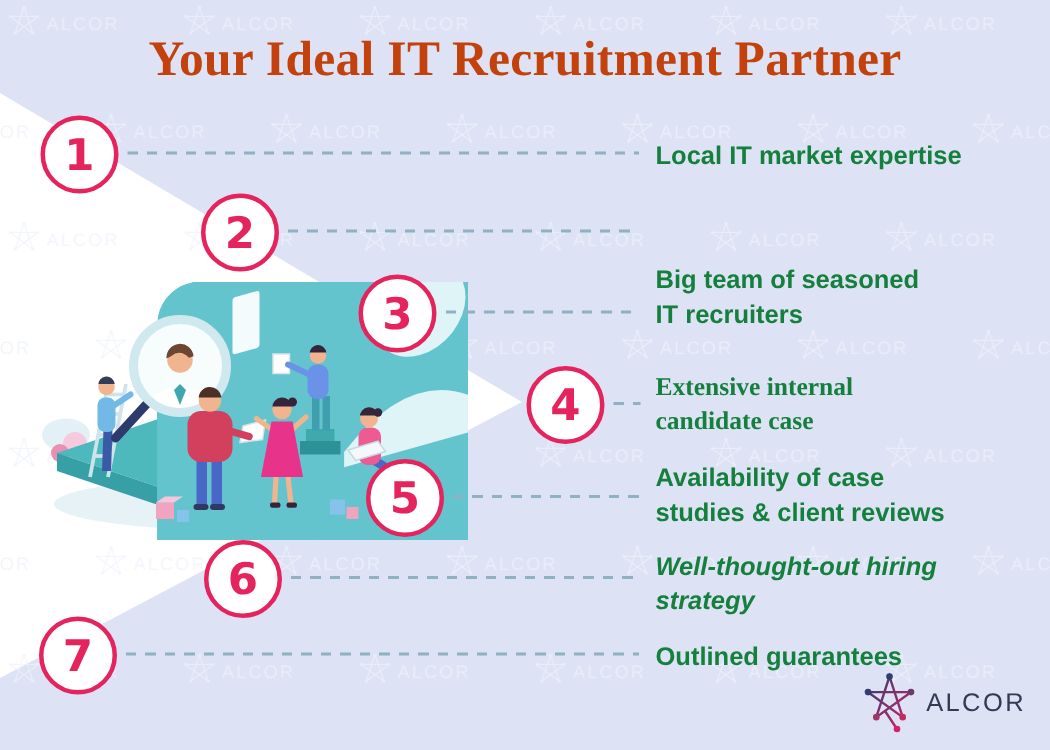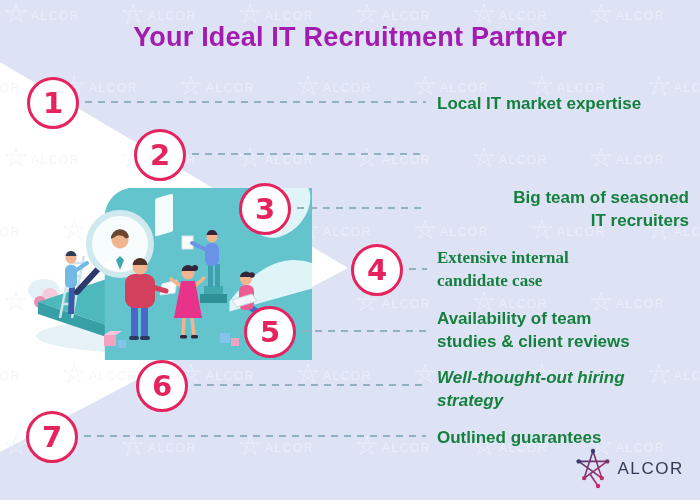--- a/index.html
+++ b/index.html
@@ -3,21 +3,21 @@
 <meta charset="utf-8">
 <style>
   html,body{margin:0;padding:0;background:#ffffff;}
   .stage{
     position:relative;width:700px;height:500px;overflow:hidden;
     background:#dde2f4;font-family:"Liberation Sans",sans-serif;
   }
   .bg-svg{position:absolute;left:0;top:0;width:700px;height:500px;display:block;}
   .title{
     position:absolute;top:22px;left:0;width:100%;text-align:center;
-    font-size:27px;font-weight:800;color:#a21caf;letter-spacing:.2px;margin:0;
+    font-size:33px;font-weight:800;color:#c2410c;letter-spacing:.2px;margin:0;font-family:Liberation Serif, serif;
   }
   .badge{
     position:absolute;width:52px;height:52px;box-sizing:border-box;
     border:3px solid #e5245e;border-radius:50%;background:#ffffff;
     display:flex;align-items:center;justify-content:center;
     color:#e5245e;font-size:29px;font-weight:700;font-family:"DejaVu Sans",sans-serif;
     z-index:3;
   }
   .dash{
     position:absolute;height:2px;z-index:2;
@@ -231,30 +231,30 @@
   <div class="dash" style="left:297px;top:207px;width:129px;"></div>
   <div class="dash" style="left:409px;top:268px;width:18px;"></div>
   <div class="dash" style="left:302px;top:330px;width:124px;"></div>
   <div class="dash" style="left:194px;top:384px;width:232px;"></div>
   <div class="dash" style="left:84px;top:435px;width:342px;"></div>
 
   <div class="label" style="top:92px;">
       <span>Local IT market expertise</span>
       <span></span>
     </div>
-  <div class="label" style="top:186px;text-align:right;">
+  <div class="label" style="top:175px;">
       <span>Big team of seasoned</span>
       <span>IT recruiters</span>
     </div>
   <div class="label" style="top:246px;font-family:Liberation Serif, serif;">
       <span>Extensive internal</span>
       <span>candidate case</span>
     </div>
   <div class="label" style="top:307px;">
-      <span>Availability of team</span>
+      <span>Availability of case</span>
       <span>studies &amp; client reviews</span>
     </div>
   <div class="label" style="top:366px;font-style:italic;">
       <span>Well-thought-out hiring</span>
       <span>strategy</span>
     </div>
   <div class="label" style="top:426px;">
       <span>Outlined guarantees</span>
       <span></span>
     </div>

